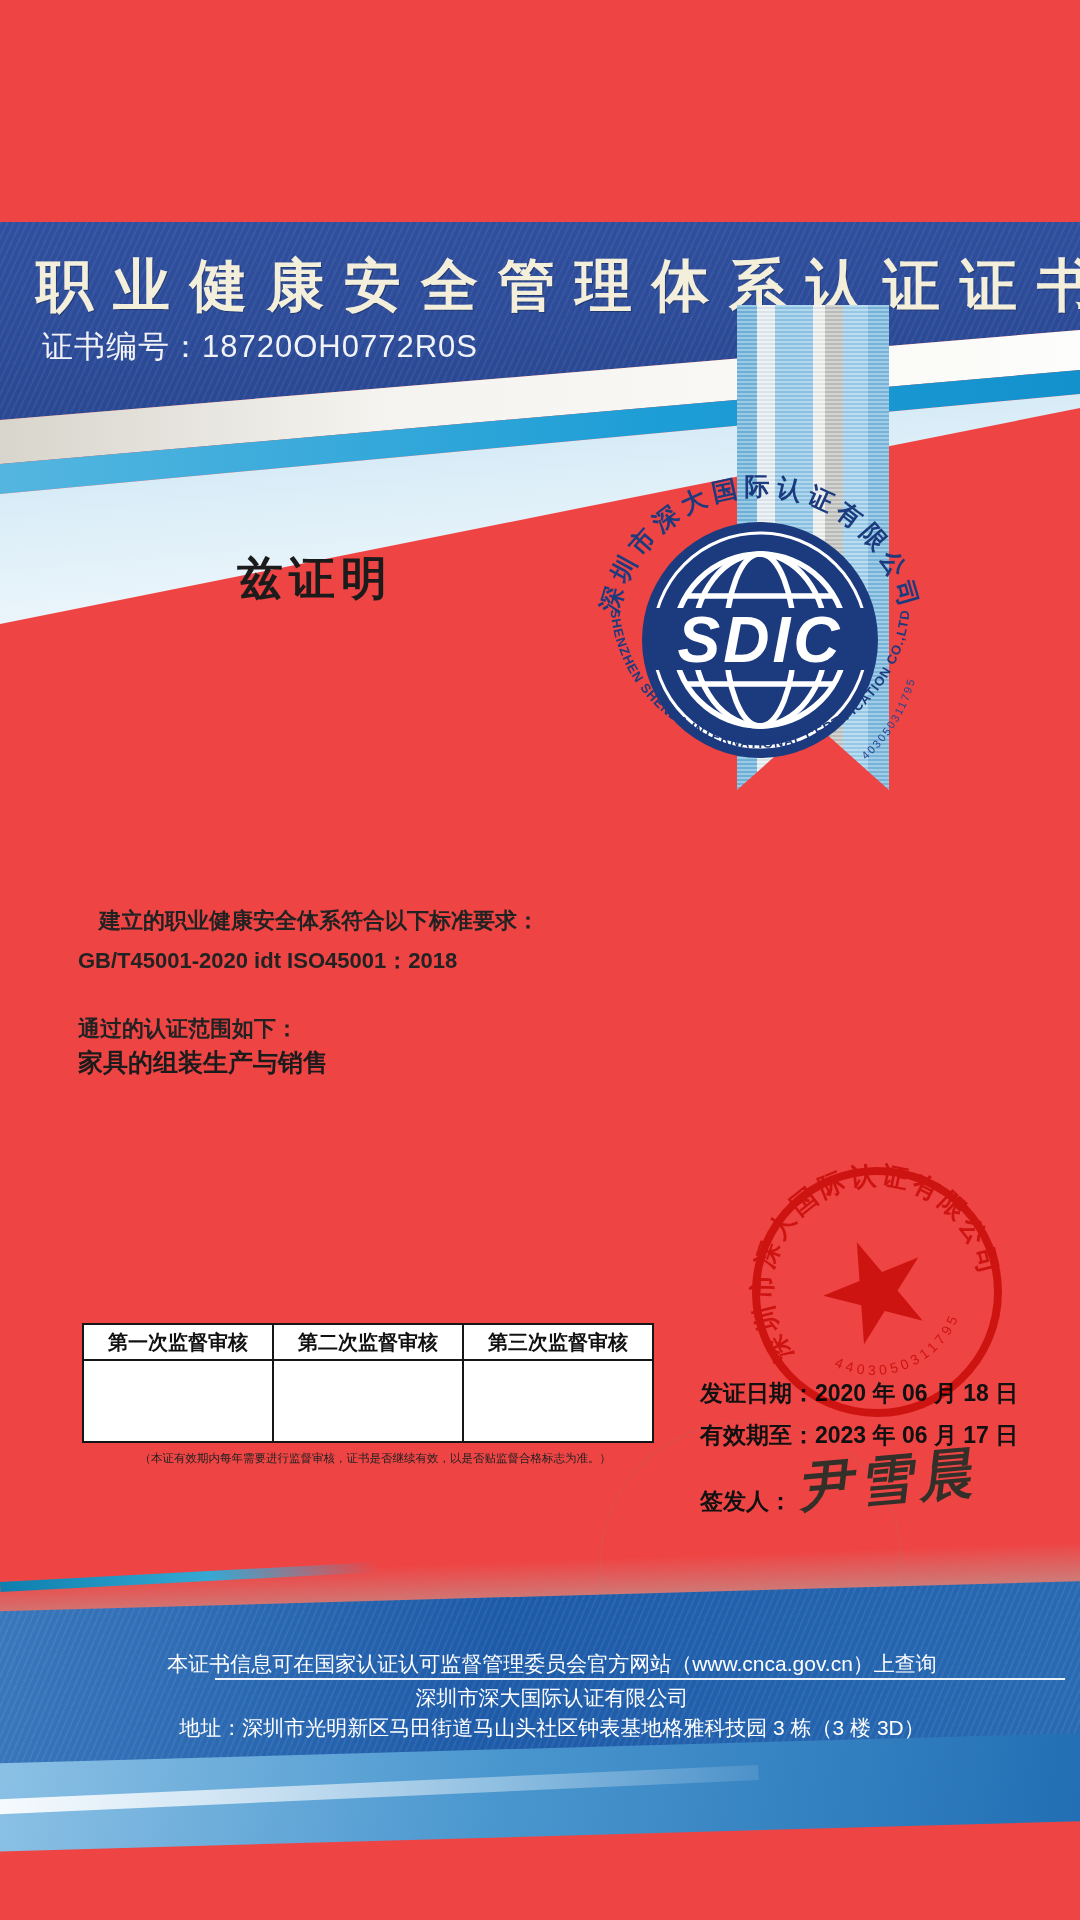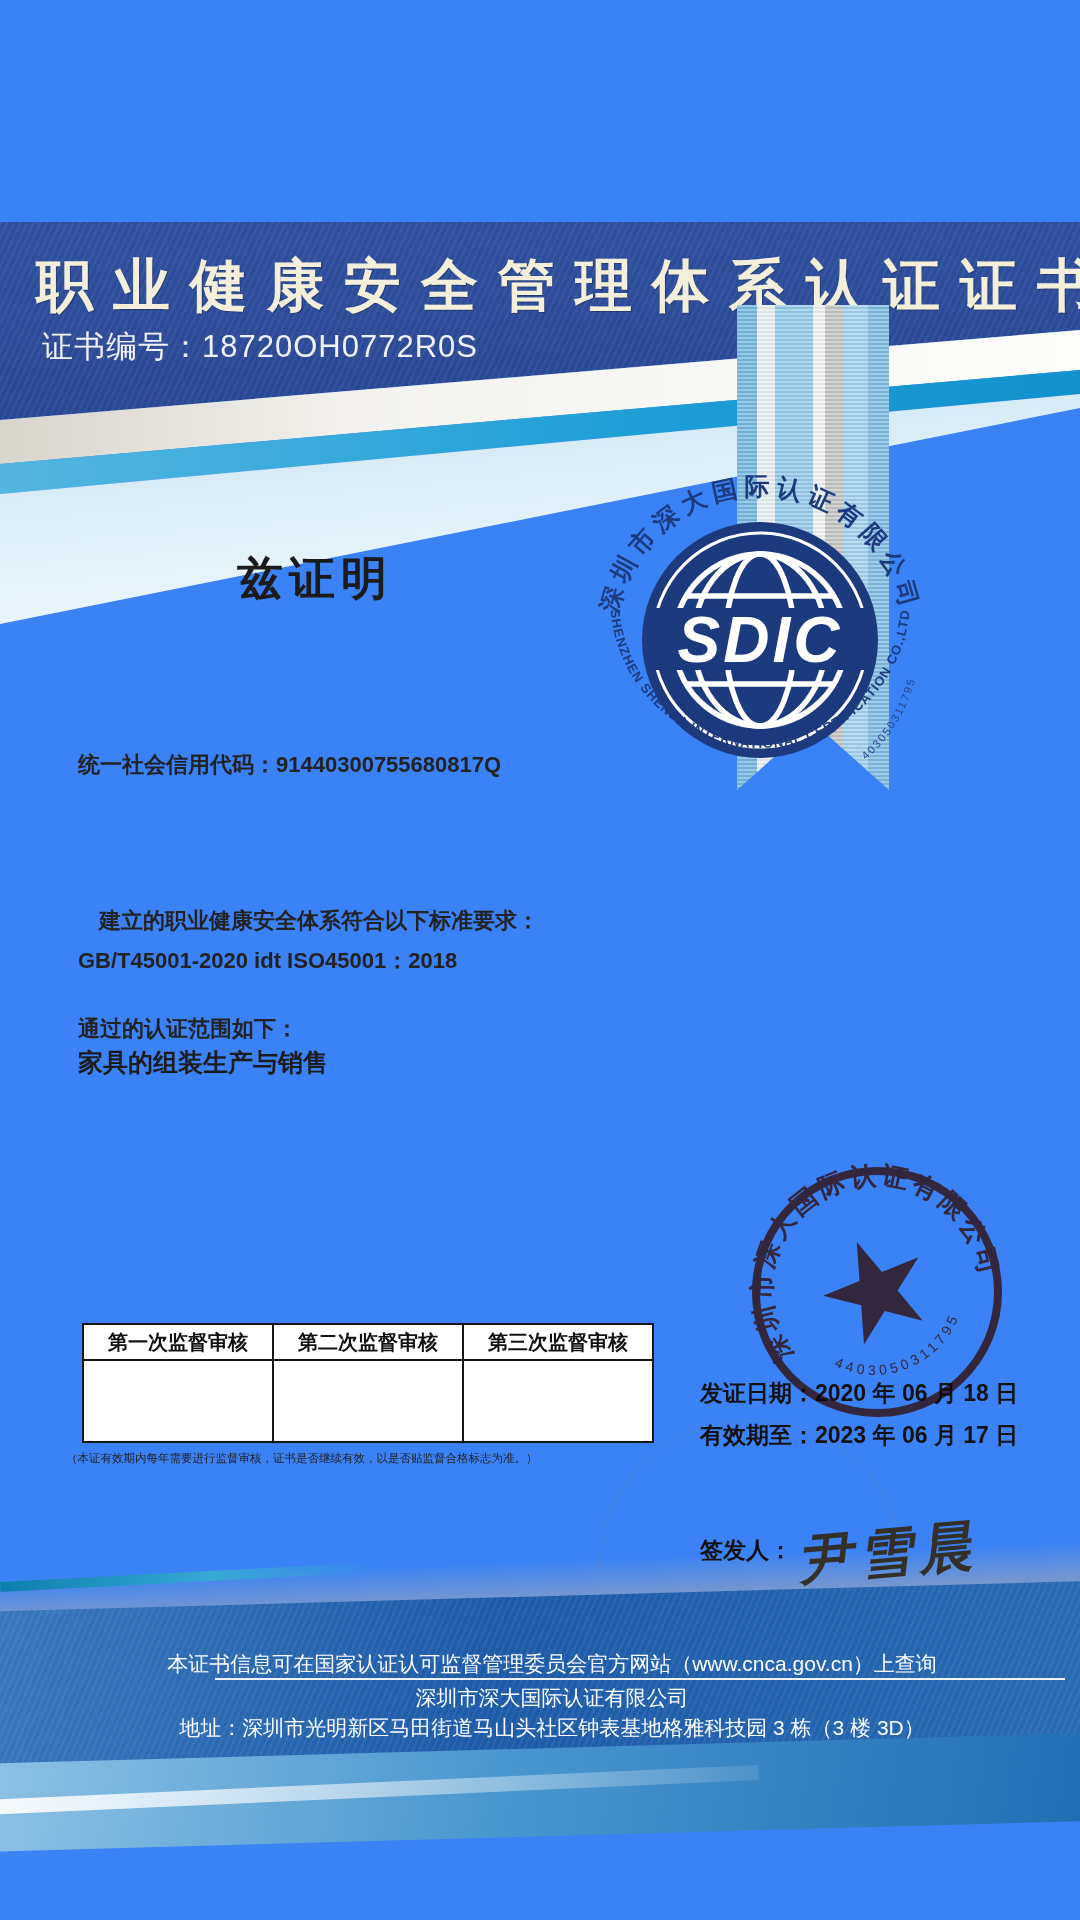--- a/index.html
+++ b/index.html
@@ -1,18 +1,18 @@
 <!DOCTYPE html>
 <html><head>
 <meta charset="utf-8">
 <style>
   html,body{margin:0;padding:0;background:#f2f2f2;}
   #page{
     position:relative;width:1080px;height:1920px;margin:0 auto;
-    background:#3b82f6;overflow:hidden;
+    background:#ef4444;overflow:hidden;
     font-family:"Liberation Sans",sans-serif;color:#1b1b1b;
   }
   
   .header-wrap{position:absolute;top:222px;left:0;width:1080px;height:450px;z-index:1;}
   .hdr-layer{position:absolute;inset:0;}
   .band-blue{
     background:linear-gradient(178deg,#30509f 0%,#27458f 55%,#223e86 100%);
     clip-path:polygon(0 0,1080px 0,1080px 108px,0 198px);
   }
   .band-blue::after{content:"";position:absolute;inset:0;
@@ -59,28 +59,28 @@
   .stdintro{left:78px;top:906px;margin-left:21px;}
   .stdline{left:78px;top:946px;}
   .scopeintro{left:78px;top:1014px;}
   .scope{left:78px;top:1046px;font-size:25px;font-weight:bold;}
   
   .audit{position:absolute;left:82px;top:1323px;z-index:2;border-collapse:collapse;}
   .audit th,.audit td{border:2.5px solid #161616;}
   .audit th{width:186px;height:32px;font-size:20px;font-weight:600;color:#111;background:#fff;}
   .audit td{height:78px;background:#fff;}
   .audit-note{
-    position:absolute;left:66px;top:1451px;width:545px;z-index:2;text-align:left;
+    position:absolute;left:66px;top:1451px;width:545px;z-index:2;text-align:right;
     font-size:11.5px;color:#222;white-space:nowrap;
   }
   
   .issue-line{position:absolute;left:700px;z-index:3;font-size:23px;font-weight:bold;color:#111;white-space:nowrap;}
   .issue-date{top:1378px;}
   .valid-until{top:1420px;}
-  .signer{top:1535px;display:flex;align-items:flex-start;}
+  .signer{top:1462px;display:flex;align-items:flex-end;}
   .signature{
     display:inline-block;margin:-18px 0 0 10px;
     font-family:"DejaVu Serif",serif;font-size:54px;font-weight:bold;color:#332f29;
     transform:rotate(-5deg) skewX(-12deg);letter-spacing:6px;
   }
   .ghost-circle{position:absolute;left:600px;top:1420px;width:300px;height:280px;z-index:1;
     border:1.5px solid rgba(140,135,125,.22);border-radius:50%;}
   
   .stamp{position:absolute;left:727px;top:1142px;width:300px;height:300px;z-index:8;
     mix-blend-mode:multiply;opacity:.9;}
@@ -148,21 +148,20 @@
     </text>
     <text font-size="13" font-weight="bold" fill="#1c3a7e" letter-spacing="1" font-family="Liberation Sans, sans-serif">
       <textPath href="#arcBottom" startOffset="50%" text-anchor="middle">SHENZHEN SHENDA INTERNATIONAL CERTIFICATION CO.,LTD</textPath>
     </text>
     <text font-size="11" fill="#27458f" letter-spacing="2" font-family="Liberation Sans, sans-serif">
       <textPath href="#arcSerial" startOffset="73%">403050311795</textPath>
     </text>
   </svg>
 
   <div class="bodytxt statement">兹证明</div>
-  <div class="bodytxt line22 credit">统一社会信用代码：91440300755680817Q</div>
   <div class="bodytxt line22 stdintro">建立的职业健康安全体系符合以下标准要求：</div>
   <div class="bodytxt line22 stdline">GB/T45001-2020 idt ISO45001：2018</div>
   <div class="bodytxt line22 scopeintro">通过的认证范围如下：</div>
   <div class="bodytxt scope">家具的组装生产与销售</div>
 
   <table class="audit">
     <tbody>
         <tr>
       <th>第一次监督审核</th>
       <th>第二次监督审核</th>

